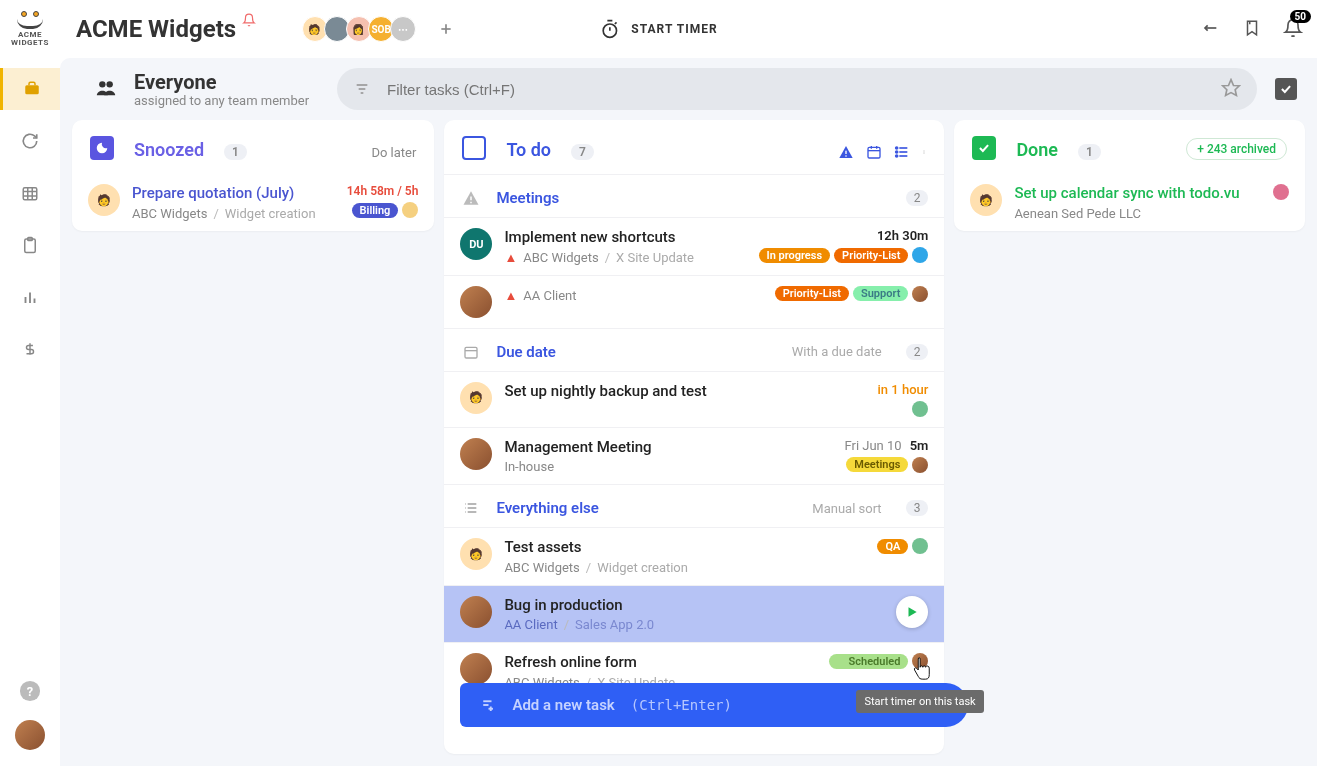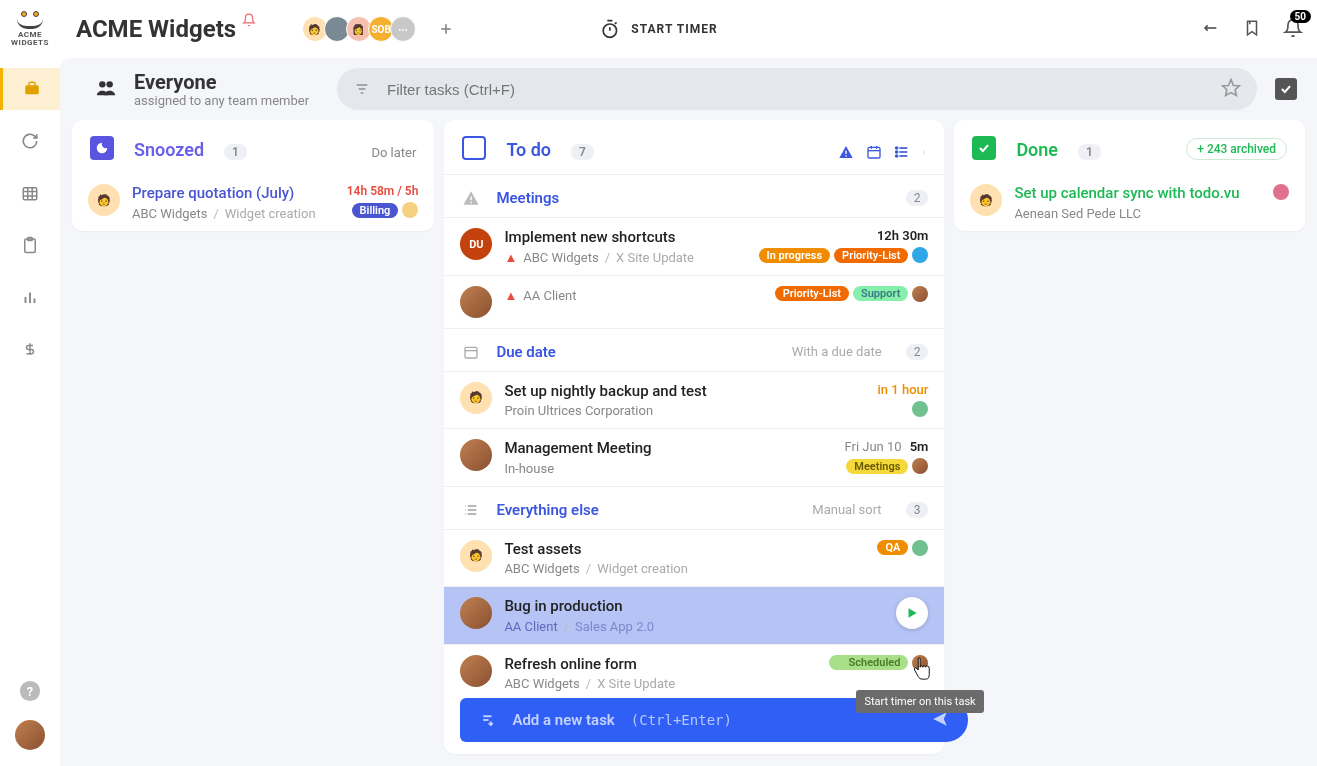--- a/index.html
+++ b/index.html
@@ -89,21 +89,21 @@
   .sect { display:flex; align-items:center; padding:14px 16px 10px 16px; gap:14px; border-top:1px solid #f0f0f3;}
   .sect-icon { color:#999; width:22px; display:flex; justify-content:center;}
   .sect-title { color:#3b56e0; font-size:15px; font-weight:600;}
   .sect-hint { color:#aaa; font-size:13px; margin-left:auto; margin-right:10px;}
   .sect-count { background:#eef0f5; color:#888; border-radius:10px; padding:1px 8px; font-size:12px;}
   
   .play-btn { width:32px; height:32px; border-radius:50%; background:#fff; box-shadow:0 1px 4px rgba(0,0,0,0.2); display:flex; align-items:center; justify-content:center; cursor:pointer;}
   .tooltip { position:absolute; background:#6b6b6b; color:#fff; font-size:11px; padding:5px 8px; border-radius:3px; white-space:nowrap; z-index:10;}
   .cursor-hand { position:absolute; z-index:9; }
   
-  .add-bar { position:absolute; left:16px; right:-24px; bottom:12px; height:44px; background:#2f5ff5; border-radius:6px 22px 22px 6px; display:flex; align-items:center; padding:0 18px; gap:16px; color:#c5d2ff; cursor:text;}
+  .add-bar { position:absolute; left:16px; right:-24px; bottom:27px; height:44px; background:#2f5ff5; border-radius:6px 22px 22px 6px; display:flex; align-items:center; padding:0 18px; gap:16px; color:#c5d2ff; cursor:text;}
   .add-bar .txt { font-size:15px; font-weight:600;}
   .add-bar .hint { font-family:monospace; font-size:14px; opacity:0.9;}
   .add-send { margin-left:auto; color:#c5d2ff;}
 </style>
 </head>
 <body>
 
 <div class="topbar">
   <div class="logo-box">
     <div class="logo-dots">
@@ -313,21 +313,21 @@
             <svg width="18" height="18" viewBox="0 0 24 24" fill="#bbb">
               <path d="M12 3l10 18H2z"></path>
               <rect x="11" y="10" width="2" height="5" fill="#fff"></rect>
               <rect x="11" y="17" width="2" height="2" fill="#fff"></rect>
             </svg>
           </span>
         <span class="sect-title">Meetings</span>
         <span class="sect-count" style="margin-left:auto;">2</span>
       </div>
       <div class="card">
-        <span class="card-av" style="background:#c2410c;text-align:center;">DU</span>
+        <span class="card-av" style="background:#0f766e;text-align:center;">DU</span>
         <div class="card-body">
           <div class="ct">Implement new shortcuts</div>
           <div class="cs">
               <span class="warn">▲</span>
               <span>ABC Widgets</span>
               <span class="sep">/</span>
               <span class="proj">X Site Update</span>
             </div>
         </div>
         <div class="card-right">
@@ -364,23 +364,20 @@
             </svg>
           </span>
         <span class="sect-title">Due date</span>
         <span class="sect-hint">With a due date</span>
         <span class="sect-count">2</span>
       </div>
       <div class="card">
         <span class="card-av" style="background:#ffe0b0;">🧑</span>
         <div class="card-body">
           <div class="ct">Set up nightly backup and test</div>
-          <div class="cs">
-              <span>Proin Ultrices Corporation</span>
-            </div>
         </div>
         <div class="card-right">
           <span class="time-orange">in 1 hour</span>
           <div class="tags-row">
               <span class="mini-av" style="background:#70c090;"></span>
             </div>
         </div>
       </div>
       <div class="card">
         <span class="card-av" style="background:linear-gradient(135deg,#c08050,#8a5030);"></span>

